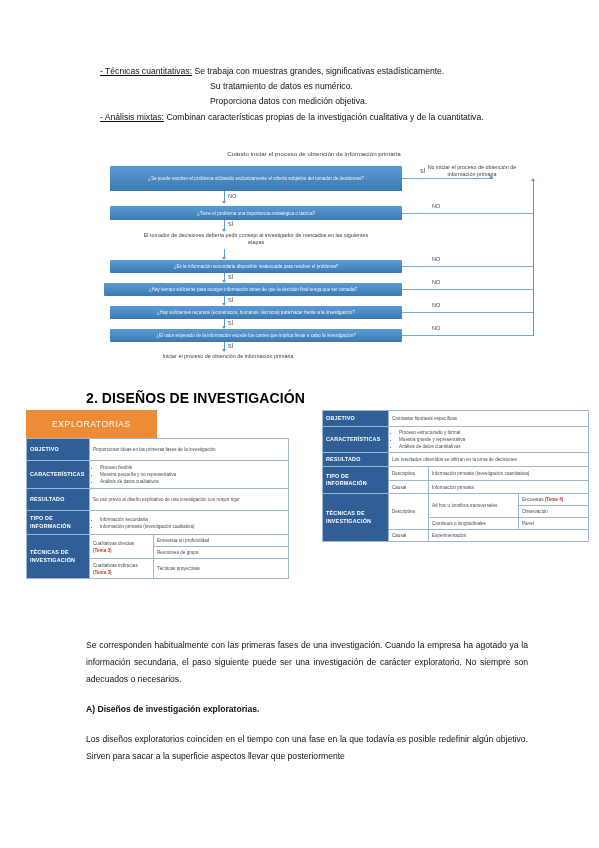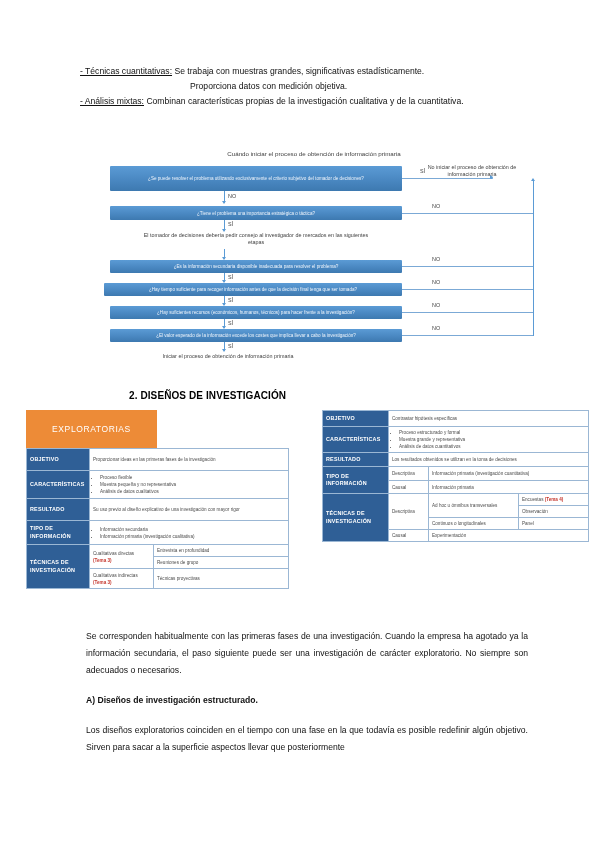--- a/index.html
+++ b/index.html
@@ -9,21 +9,21 @@
     background: #ffffff;
     font-family: "Liberation Sans", sans-serif;
     color: #000000;
     position: relative;
     overflow: hidden;
   }
 
   .page { position: relative; width:599px; height:848px; padding: 0; }
 
   
-  .intro { position:absolute; left:80px; top:64px; width:442px; }
+  .intro { position:absolute; left:100px; top:64px; width:442px; }
   .ln { font-size: 8.6px; line-height: 15.2px; color:#111; }
   .u  { text-decoration: underline; }
   .indent { padding-left: 110px; }
   .just { text-align: justify; text-align-last: left; }
   .just.lastjust { text-align: justify; }
 
   
   .flow { position:absolute; left:84px; top:150px; width:450px; height:215px; }
   .flow-title {
     position:absolute; left:80px; top:0px; width:300px;
@@ -55,61 +55,62 @@
     border-left:3px solid #5b9bd5;
   }
   .arrowup {
     position:absolute; width:0;height:0;
     border-left:2.2px solid transparent; border-right:2.2px solid transparent;
     border-bottom:3px solid #5b9bd5;
   }
   .dot { position:absolute; width:2.4px;height:2.4px;border-radius:50%;background:#5b9bd5; }
 
   
-  .sec-head { position:absolute; left:86px; top:390px; font-size:10px; font-weight:bold; letter-spacing:.1px;margin-left:43px;}
+  .sec-head { position:absolute; left:86px; top:390px; font-size:14px; font-weight:bold; letter-spacing:.1px;}
 
   
   .tbl-wrap { position:absolute; }
   .tbl-wrap.left  { left:26px;  top:410px; width:262px; }
   .tbl-wrap.right { left:322px; top:410px; width:266px; }
 
   .tbl-head {
     background:#ed8b37; color:#ffffff; font-size:8.5px; letter-spacing:.6px;
-    height:38px; display:flex; align-items:center; justify-content:center;
+    height:28px; display:flex; align-items:center; justify-content:center;
   }
   .tbl-head.left  { width:131px; }
   .tbl-head.right { width:133px; }
 
   table.t { border-collapse:collapse; width:100%; table-layout:fixed; }
   table.t td { border:1px solid #9bb7d4; vertical-align:middle; padding:2px 3px; }
   td.lbl {
     background:#2f5f96; color:#ffffff; font-size:5.4px; font-weight:bold;
     letter-spacing:.2px; line-height:7.2px; padding-left:4px;
   }
   td.cell { font-size:4.6px; line-height:7px; color:#3a3a3a; }
   td.cell ul { margin:0; padding-left:7px; }
   td.cell li { margin:0; padding:0; line-height:7px; }
   .red { color:#c0271d; font-weight:bold; }
   .blur { filter: blur(0.32px); opacity:.92; }
 
   
   .bottom { position:absolute; left:86px; top:628px; width:442px; }
-  .p { font-size:8.6px; line-height:17px; text-align:justify; margin:0 0 13px 0; color:#111; }
+  .p { font-size:8.6px; line-height:17px; text-align:justify; margin:9px 0 13px 0; color:#111; }
   .p.nojust { text-align:left; }
   .b { font-weight:bold; }
 </style>
 </head>
 <body>
 
 <div class="page">
 
   <div class="intro">
     <div class="ln">
       <span class="u">- Técnicas cuantitativas:</span><span> Se trabaja con muestras grandes, significativas estadísticamente.</span>
     </div>
+    <div class="ln indent">Su tratamiento de datos es numérico.</div>
     <div class="ln indent">Proporciona datos con medición objetiva.</div>
     <div class="ln just lastjust">
       <span class="u">- Análisis mixtas:</span><span> Combinan características propias de la investigación cualitativa y de la cuantitativa.</span>
     </div>
   </div>
 
   <div class="flow">
 
     <div class="flow-title">Cuándo iniciar el proceso de obtención de información primaria</div>
 
@@ -291,18 +292,18 @@
           <td class="cell blur" style="height:12px">Causal</td>
           <td class="cell blur" colspan="2">Experimentación</td>
         </tr>
       </tbody>
     </table>
   </div>
 
   <div class="bottom">
     <p class="p">Se corresponden habitualmente con las primeras fases de una investigación. Cuando la empresa ha agotado ya la información secundaria, el paso siguiente puede ser una investigación de carácter exploratorio. No siempre son adecuados o necesarios.</p>
     <p class="p nojust">
-      <span class="b">A)</span><span class="b"> Diseños de investigación estructurado.</span>
+      <span class="b">A)</span><span class="b"> Diseños de investigación exploratorias.</span>
     </p>
     <p class="p">Los diseños exploratorios coinciden en el tiempo con una fase en la que todavía es posible redefinir algún objetivo. Sirven para sacar a la superficie aspectos llevar que posteriormente</p>
   </div>
 
 </div>
 
 </body></html>

